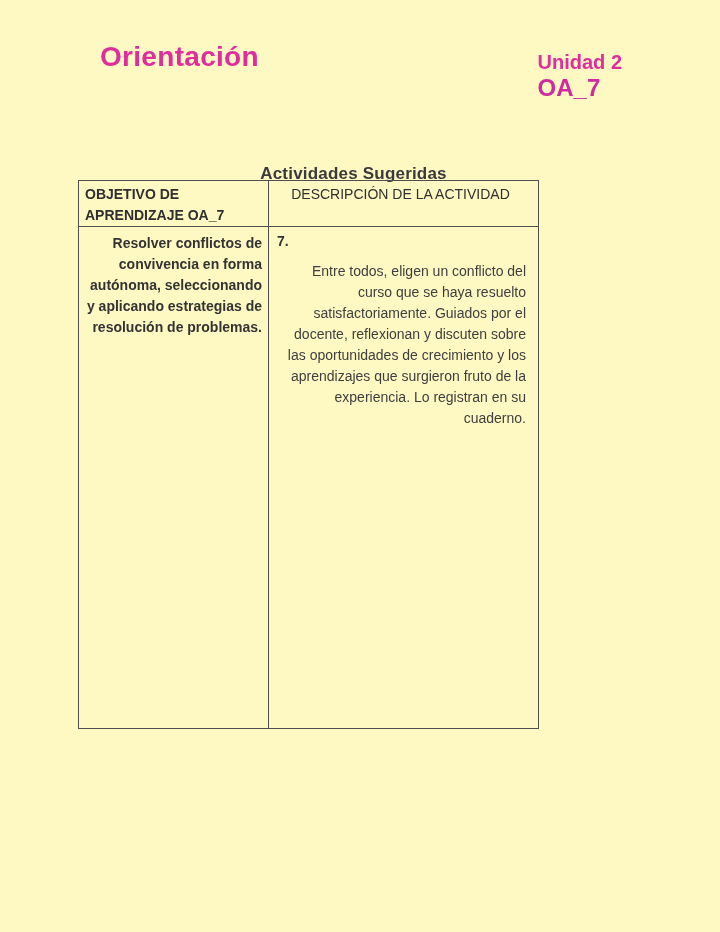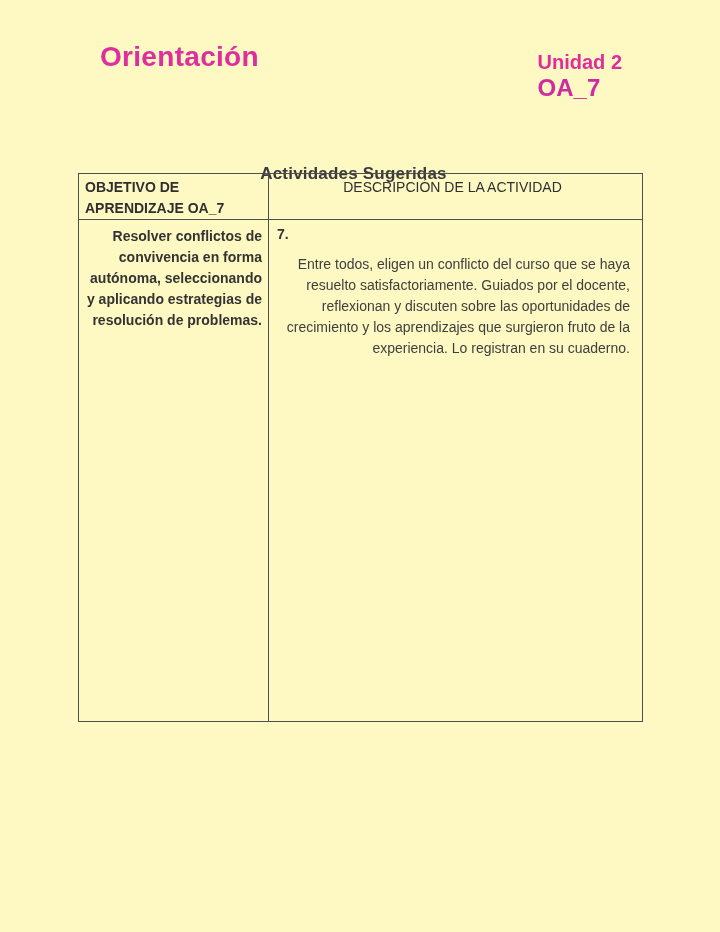--- a/index.html
+++ b/index.html
@@ -65,22 +65,22 @@
     font-size: 17px;
     font-weight: bold;
     color: #3a3a3a;
     letter-spacing: 0.2px;
   }
 
   
   .activities-table {
     position: absolute;
     left: 78px;
-    top: 173px;
-    width: 565px;
+    top: 180px;
+    width: 461px;
     border-collapse: collapse;
     table-layout: fixed;
     color: #383838;
   }
   .activities-table th,
   .activities-table td {
     border: 1px solid #4f4f4f;
     vertical-align: top;
     box-sizing: border-box;
     font-size: 14px;

